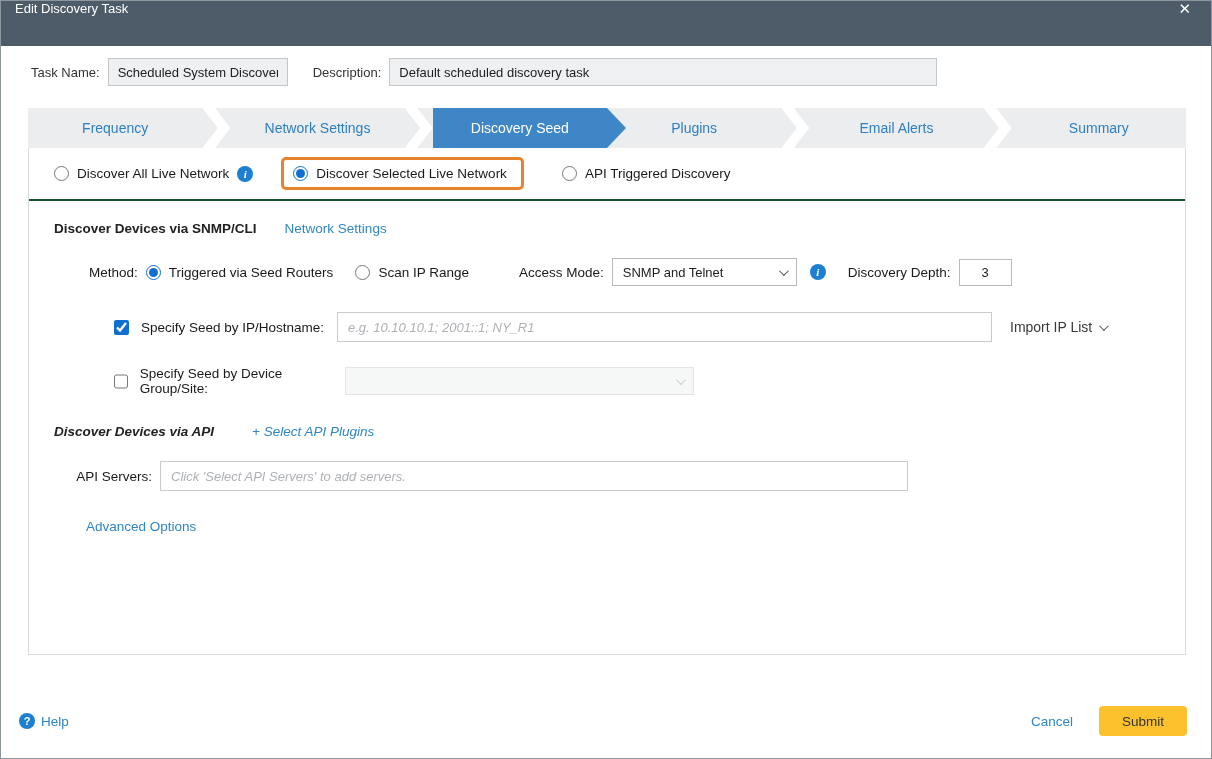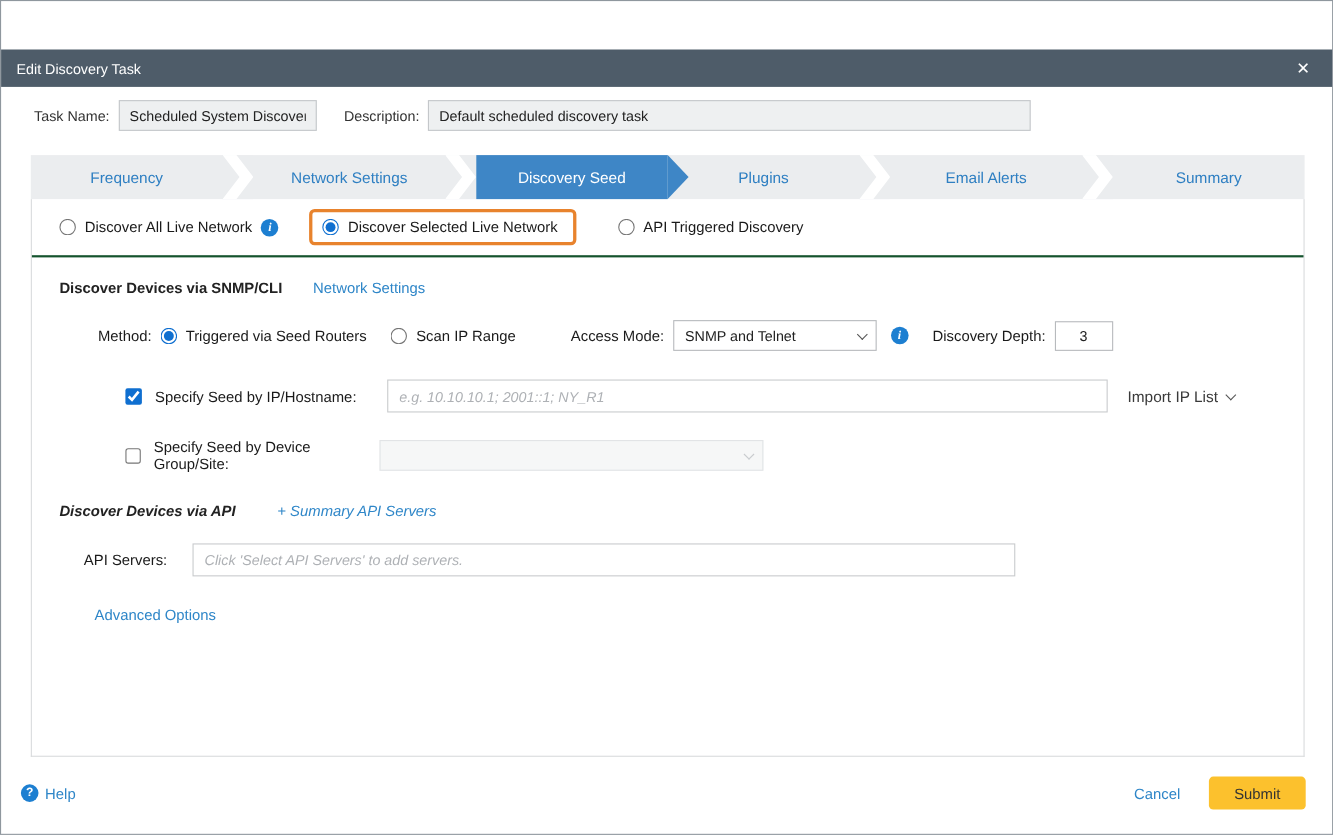--- a/index.html
+++ b/index.html
@@ -7,24 +7,23 @@
   body {
     font-family: "Liberation Sans", sans-serif;
     background:#fff; overflow:hidden;
   }
   .dialog {
     position:relative; width:1212px; height:759px;
     background:#fff; border:1px solid #8f979e;
   }
   
   .titlebar {
-    height:34px; background:#4e5c69; color:#fff;
-    display:flex; align-items:center; padding:0 14px;
+    height:45px; background:#4e5c69; color:#fff;
+    display:flex; padding:0 14px;
     font-size:13px;
-    margin-top:44px;
   }
   .titlebar .close {
     margin-left:auto; font-size:15px; cursor:pointer; color:#fff;
     padding:0 6px; line-height:1;
   }
   
   .header-row {
     display:flex; align-items:center; margin:12px 0 0 30px;
   }
   .lbl { font-size:13px; color:#333; }
@@ -107,21 +106,21 @@
   .depth-input {
     width:53px; height:27px; border:1px solid #b7babd; margin-left:8px;
     font-family:"Liberation Sans",sans-serif; font-size:13px; color:#222;
     text-align:center; outline:none;
   }
   
   .check-row { display:flex; align-items:center; margin:26px 0 0 85px; font-size:13.5px; color:#1a1a1a; }
   .check-wrap { display:flex; align-items:center; gap:12px; width:223px; flex:0 0 223px; }
   .text-input {
     height:30px; border:1px solid #c9cbcd; background:#fff; outline:none;
-    font-family:"Liberation Sans",sans-serif; font-size:13px; color:#222; padding:0 10px;margin-left:15px;
+    font-family:"Liberation Sans",sans-serif; font-size:13px; color:#222; padding:0 10px;
   }
   .text-input::placeholder { color:#aeb1b5; font-style:italic; }
   .seed-input { width:655px; }
   .import-wrap { display:flex; align-items:center; margin-left:18px; font-size:14px; color:#3a3a3a; cursor:pointer; }
   .group-row { margin-top:24px; }
   .select-box.disabled {
     width:349px; background:#f6f7f7; border:1px solid #e2e4e6; color:#b9bcbf; cursor:default;
   }
   .api-title-row { margin-top:28px; gap:38px;font-style:italic; }
   .api-row { display:flex; align-items:center; margin:22px 0 0 0; }
@@ -242,21 +241,21 @@
       </label>
       <div class="select-box disabled">
         <span></span>
         <span class="chev disabled"></span>
       </div>
     </div>
 
     
     <div class="section-title-row api-title-row">
       <span class="section-title">Discover Devices via API</span>
-      <a class="link">+ Summary API Servers</a>
+      <a class="link">+ Select API Plugins</a>
     </div>
 
     <div class="api-row">
       <span class="api-lbl">API Servers:</span>
       <input class="text-input api-input" disabled="" placeholder="Click 'Select API Servers' to add servers." style="">
     </div>
 
     <a class="link advanced">Advanced Options</a>
   </div>
 

